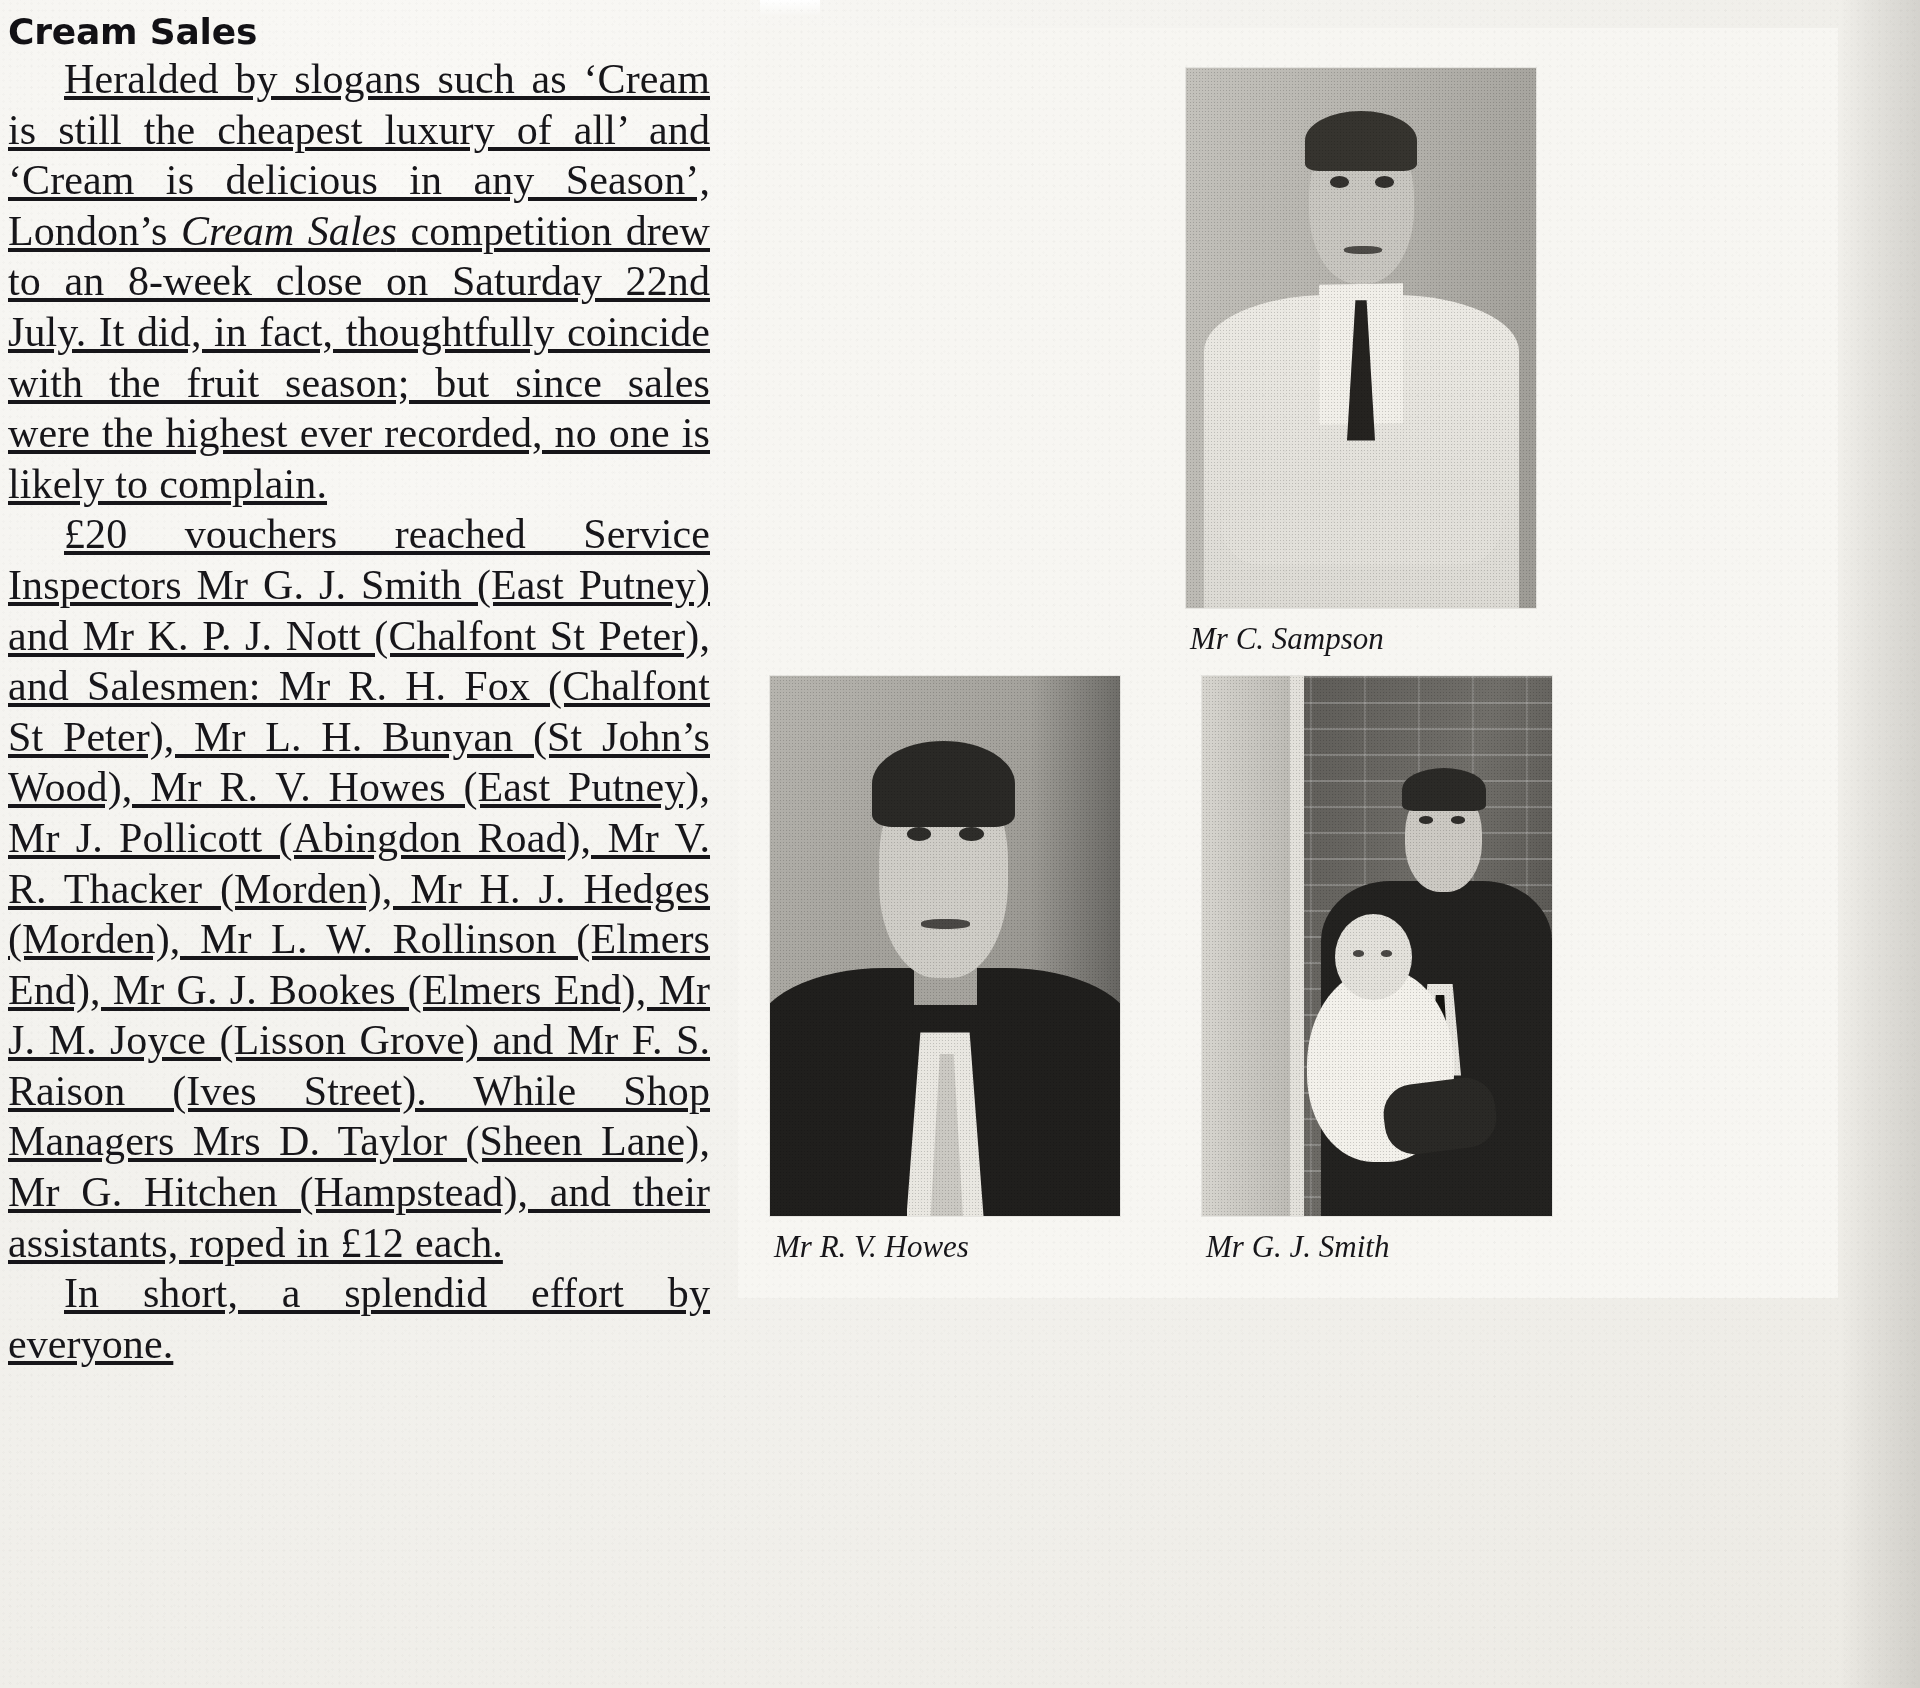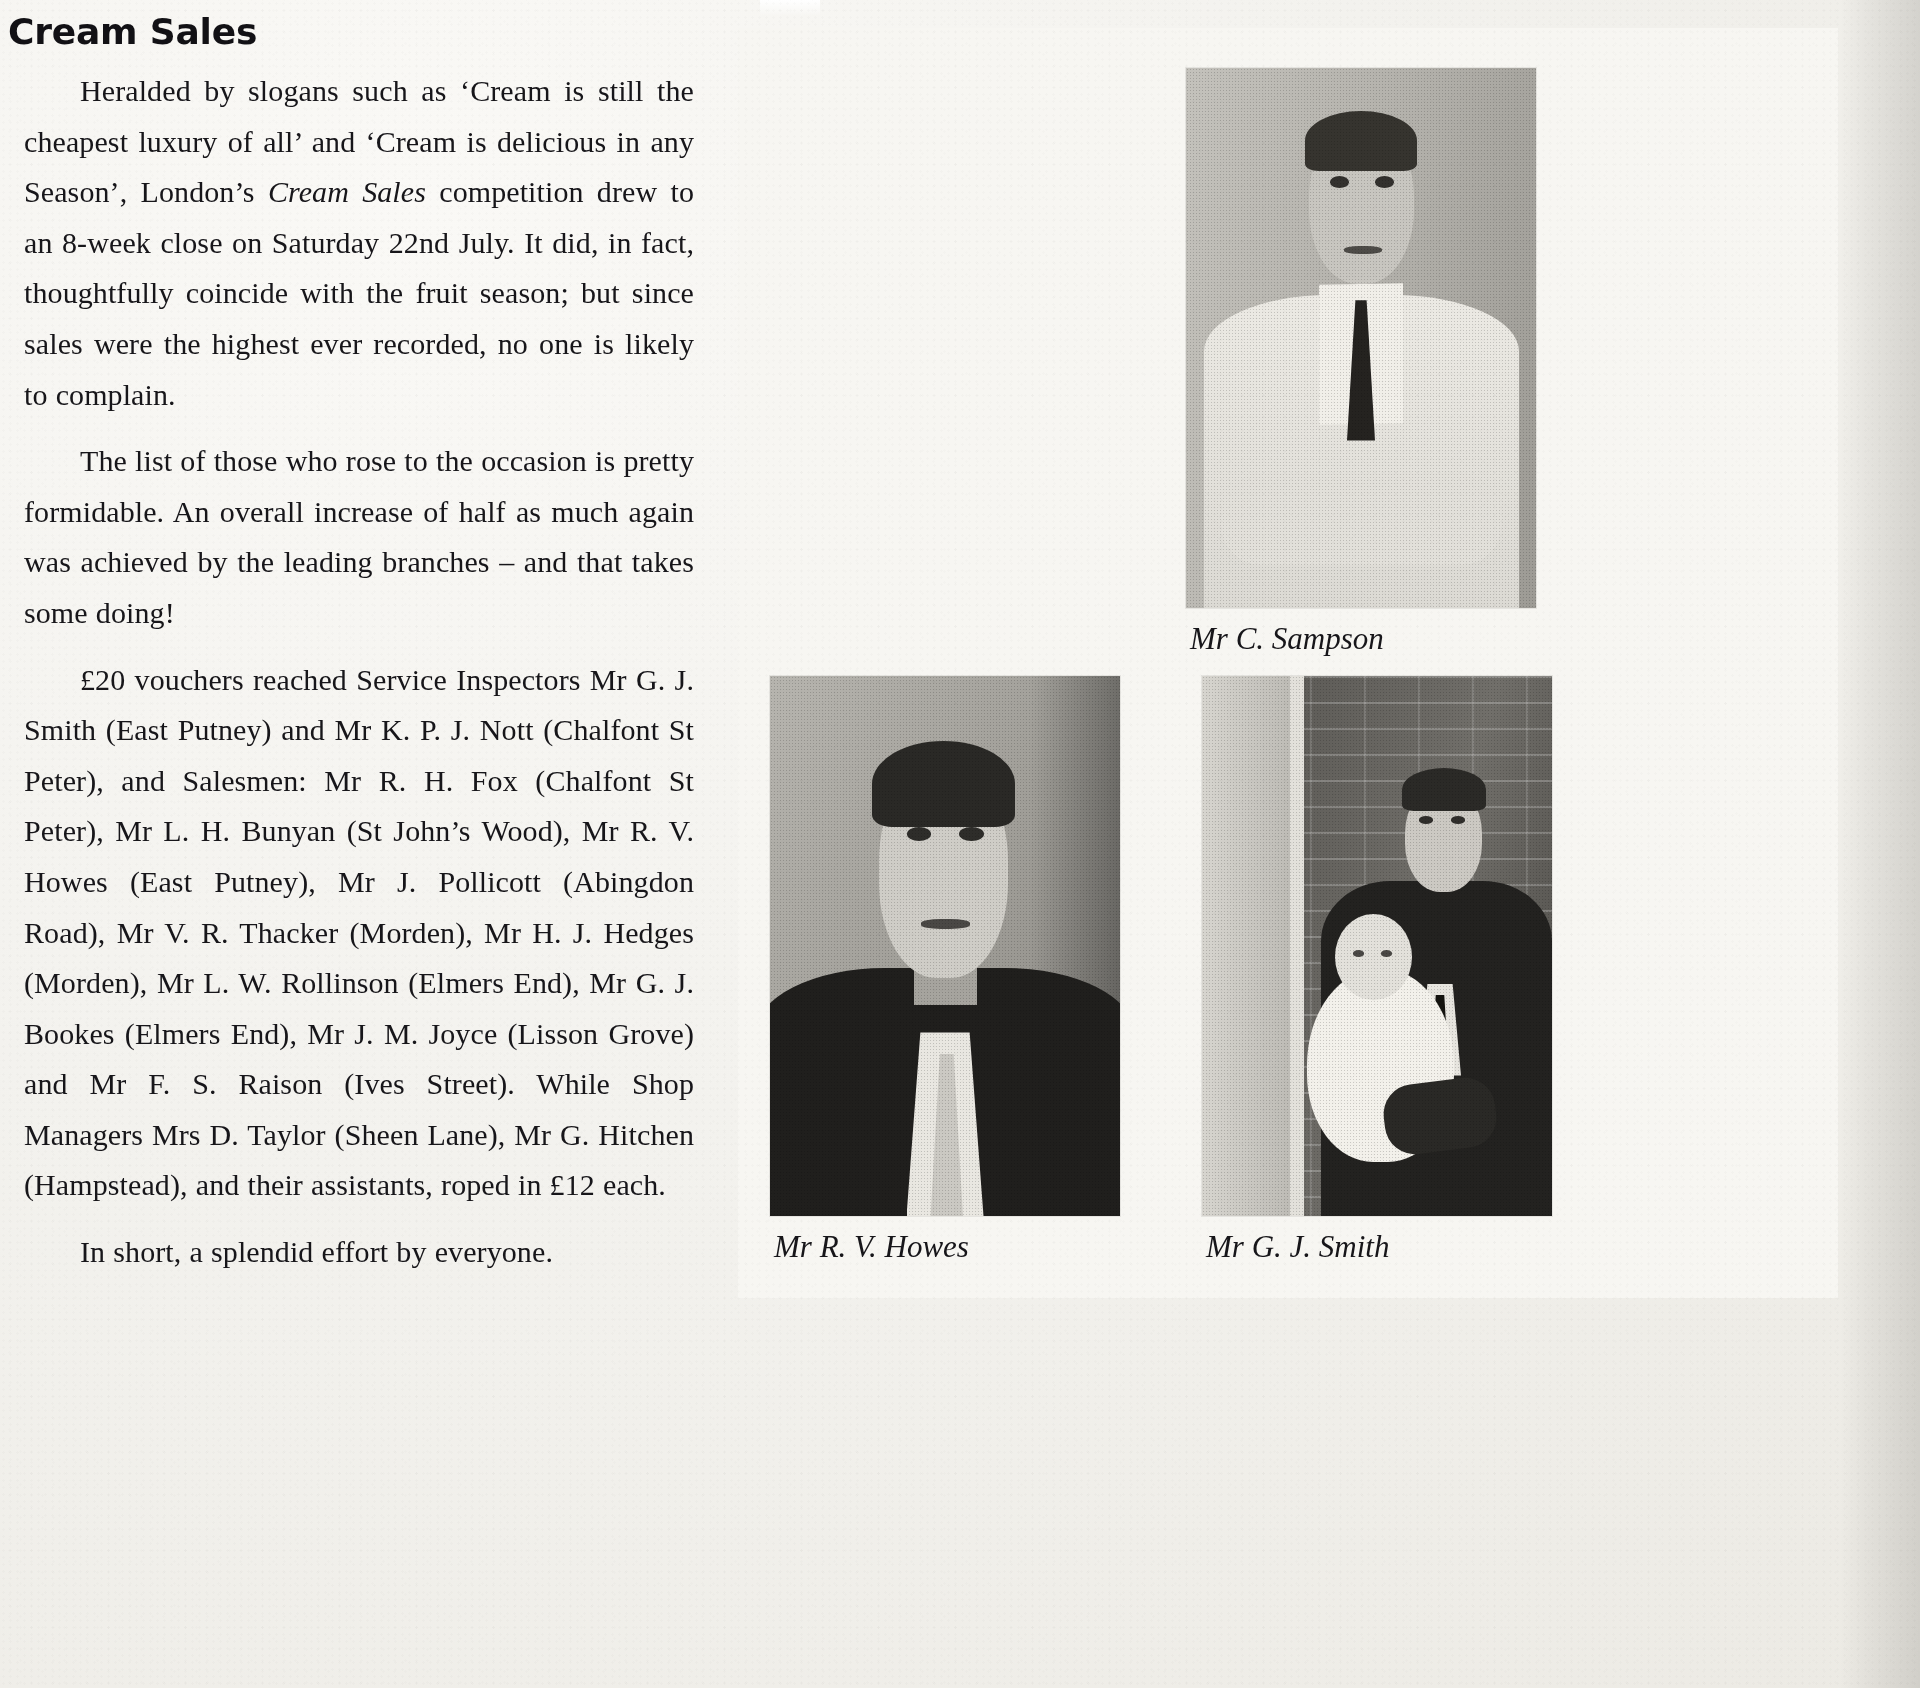--- a/index.html
+++ b/index.html
@@ -46,27 +46,28 @@
   h1.headline{
     font-family:"DejaVu Sans",sans-serif;
     font-weight:700;
     font-size:36px;
     letter-spacing:-0.2px;
     margin:0 0 4px 0;
     line-height:1.0;
     color:#121115;
   }
   p.body{
-    margin:16px;
-    font-size:30px;
+    margin:0;
+    font-size:42px;
     line-height:50.6px;
     text-align:justify;
     text-indent:56px;
     letter-spacing:0.1px;
     word-spacing:0.5px;
+    text-decoration:underline;
     -webkit-font-smoothing:antialiased;
   }
   p.body em{font-style:italic;}
 
   
   #photopanel{
     position:absolute;left:738px;top:28px;
     width:1100px;height:1252px;
     background:#f7f6f2;
     padding:18px 0 0 0;
@@ -179,21 +180,20 @@
 </head>
 <body>
 
 <div id="page">
 
   <div class="top-edge"></div>
 
   <div id="textcol">
     <h1 class="headline">Cream Sales</h1>
     <p class="body">Heralded by slogans such as ‘Cream is still the cheapest luxury of all’ and ‘Cream is delicious in any Season’, London’s <em>Cream Sales</em> competition drew to an 8-week close on Saturday 22nd July. It did, in fact, thoughtfully coincide with the fruit season; but since sales were the highest ever recorded, no one is likely to complain.</p>
-    <p class="body">The list of those who rose to the occasion is pretty formidable. An overall increase of half as much again was achieved by the leading branches – and that takes some doing!</p>
     <p class="body">£20 vouchers reached Service Inspectors Mr G. J. Smith (East Putney) and Mr K. P. J. Nott (Chalfont St Peter), and Salesmen: Mr R. H. Fox (Chalfont St Peter), Mr L. H. Bunyan (St John’s Wood), Mr R. V. Howes (East Putney), Mr J. Pollicott (Abingdon Road), Mr V. R. Thacker (Morden), Mr H. J. Hedges (Morden), Mr L. W. Rollinson (Elmers End), Mr G. J. Bookes (Elmers End), Mr J. M. Joyce (Lisson Grove) and Mr F. S. Raison (Ives Street). While Shop Managers Mrs D. Taylor (Sheen Lane), Mr G. Hitchen (Hampstead), and their assistants, roped in £12 each.</p>
     <p class="body">In short, a splendid effort by everyone.</p>
   </div>
 
   <div id="photopanel">
     <div class="photo-grid">
 
 
       <div class="cell cell-2">
         <div class="photo ph-howes">

